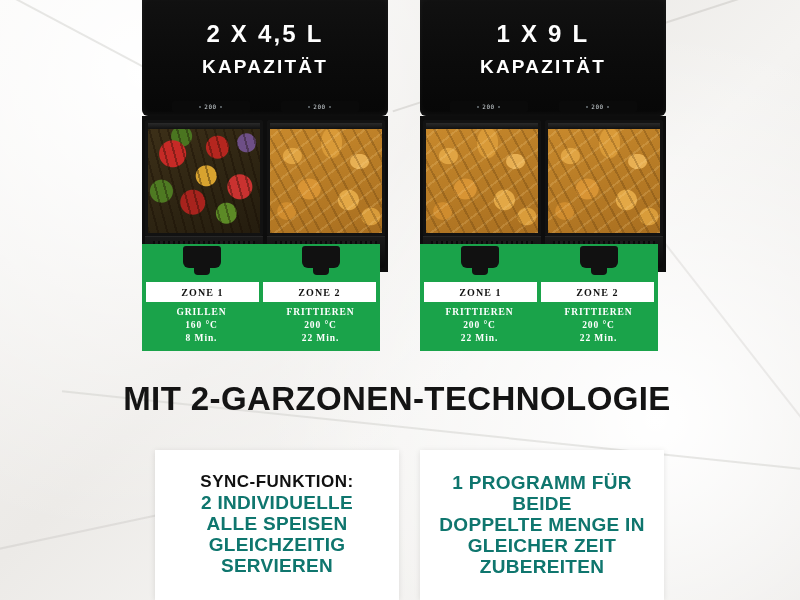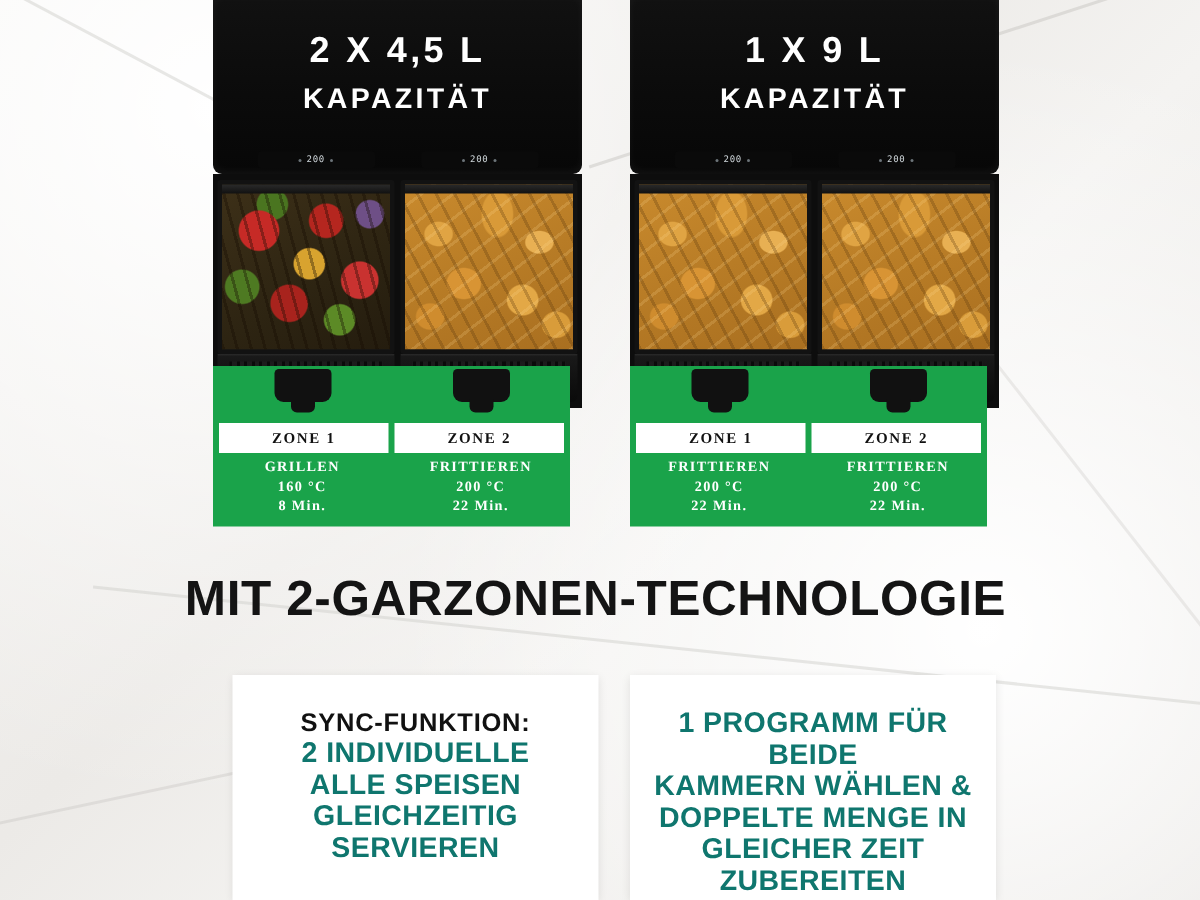--- a/index.html
+++ b/index.html
@@ -460,19 +460,18 @@
     <div class="card-body">
       <div>2 INDIVIDUELLE</div>
       <div>ALLE SPEISEN GLEICHZEITIG</div>
       <div>SERVIEREN</div>
     </div>
   </div>
 
   <div class="card card-right">
     <div class="card-body">
       <div>1 PROGRAMM FÜR BEIDE</div>
-      <div>KAMMERN WÄHLEN &amp;</div>
       <div>DOPPELTE MENGE IN</div>
       <div>GLEICHER ZEIT ZUBEREITEN</div>
     </div>
   </div>
 
 </div>
 
 </body></html>

